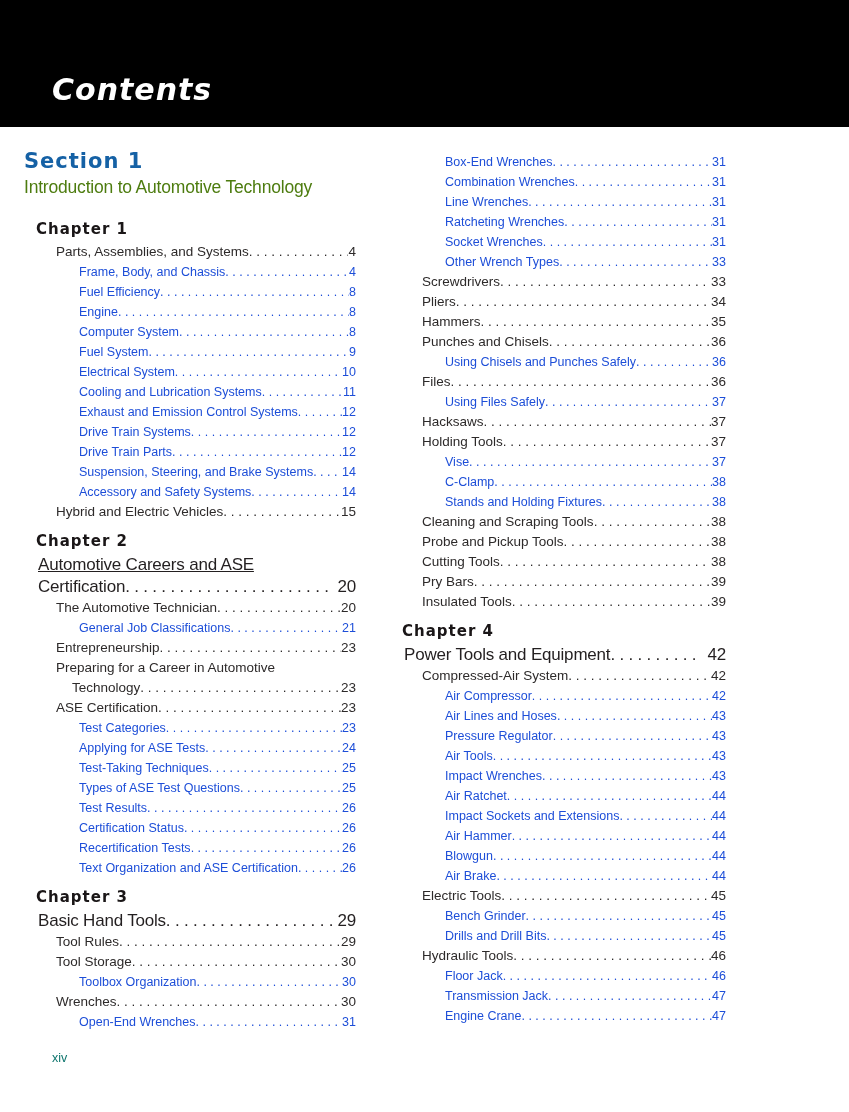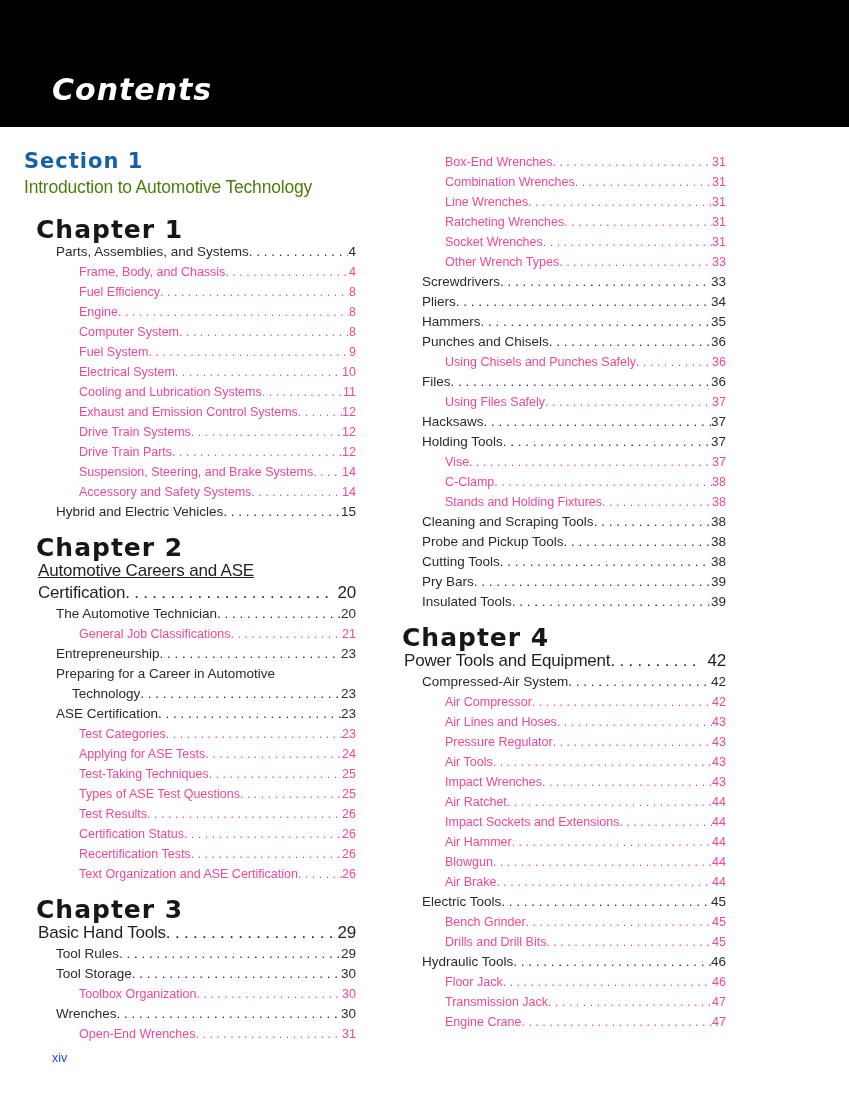--- a/index.html
+++ b/index.html
@@ -55,25 +55,25 @@
     line-height: 25px;
     margin-bottom: 18px;
     letter-spacing: -0.2px;
   }
   .chapters { padding-left: 12px; }
   .col-right .chapters { padding-left: 0; }
 
   .ch-head {
     font-family: "DejaVu Sans", sans-serif;
     font-weight: 800;
-    font-size: 25px;
+    font-size: 15px;
     letter-spacing: 1px;
     color: #1a1617;
     line-height: 23px;
-    margin-top: 14px;
+    margin-top: 8px;
     margin-bottom: 1px;
   }
 
   .row { display: flex; align-items: baseline; }
   .row .lbl { white-space: nowrap; flex: none; }
   .leader {
     flex: 1 1 auto;
     min-width: 0;
     overflow: hidden;
     white-space: nowrap;
@@ -98,31 +98,31 @@
     line-height: 20px;
     color: #2d2a2a;
     padding-left: 20px;
   }
   .lvl1.lbl-only { display: block; }
   .lvl1.cont { padding-left: 36px; }
 
   .lvl2 {
     font-size: 12.5px;
     line-height: 20px;
-    color: #ec4899;
+    color: #1d4ed8;
     padding-left: 43px;
   }
 
   
   .folio {
     position: absolute;
     left: 52px;
     top: 1051px;
     font-size: 12.5px;
-    color: #1d4ed8;
+    color: #0f766e;
   }
 </style>
 </head>
 <body>
 
 <div class="page">
 
   <header class="band">
     <div class="contents-title">Contents</div>
   </header>

